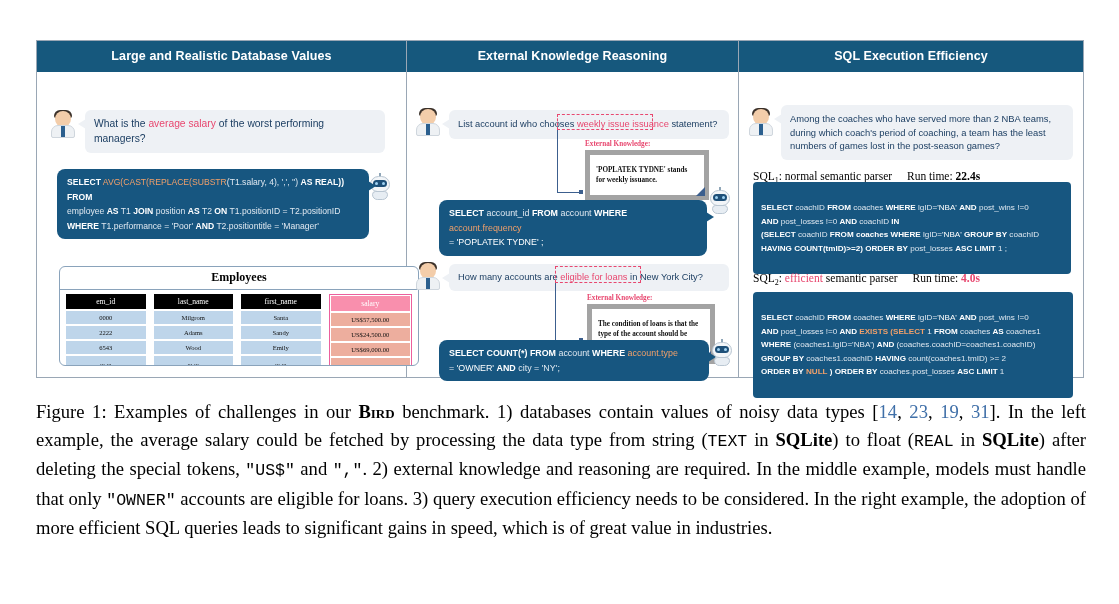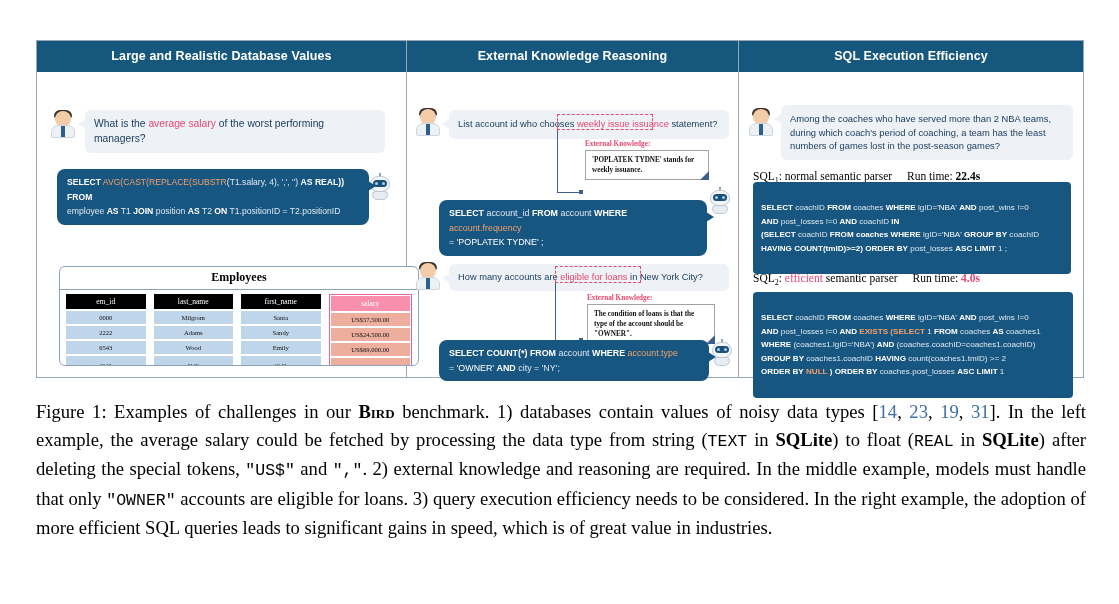--- a/index.html
+++ b/index.html
@@ -167,28 +167,28 @@
   .ek-wrap { position: absolute; }
   .ek-title {
     font-family: "Liberation Serif", serif;
     font-weight: bold;
     font-size: 7.2px;
     color: #e8476f;
     margin-bottom: 2px;
   }
   .ek-box {
     position: relative;
-    border: 1px solid #a3a3a3;
+    border: 5px solid #a3a3a3;
     background: #ffffff;
     font-family: "Liberation Serif", serif;
     font-weight: bold;
     font-size: 7.2px;
     color: #111;
     line-height: 10px;
-    padding: 4px 6px;
+    padding: 10px 6px;
     box-sizing: border-box;
   }
   .ek-box::after {
     content: "";
     position: absolute;
     right: -1px; bottom: -1px;
     width: 0; height: 0;
     border-left: 9px solid transparent;
     border-bottom: 9px solid #3c5f8e;
   }
@@ -335,20 +335,21 @@
             <div class="bhead"></div>
             <div class="visor"></div>
           <div class="eye l"></div>
             <div class="eye r"></div>
             <div class="bbody"></div>
         </div>
 
         <div class="sql-bubble tail-r" style="left:20px; top:97px; width:312px;">
           <div><span class="kw">SELECT</span> <span class="orng">AVG(CAST(REPLACE(SUBSTR</span><span class="plain">(T1.salary, 4), ',', '')</span> <span class="kw">AS REAL))</span> <span class="kw">FROM</span></div>
           <div><span class="plain">employee</span> <span class="kw">AS</span> <span class="plain">T1</span> <span class="kw">JOIN</span> <span class="plain">position</span> <span class="kw">AS</span> <span class="plain">T2</span> <span class="kw">ON</span> <span class="plain">T1.positionID = T2.positionID</span></div>
+          <div><span class="kw">WHERE</span> <span class="plain">T1.performance = 'Poor'</span> <span class="kw">AND</span> <span class="plain">T2.positiontitle = 'Manager'</span></div>
         </div>
 
         <div class="rdb-label" style="left:31px; top:176px;margin-top:27px;">Reasoned Database:</div>
 
         <div class="tbl-outer" style="left:22px; top:194px; width:360px; height:100px;">
           <div class="tbl-title">Employees</div>
           <div class="tbl-cols">
             <div class="tcol">
               <div class="chdr">em_id</div>
               <div class="cell">0000</div>

